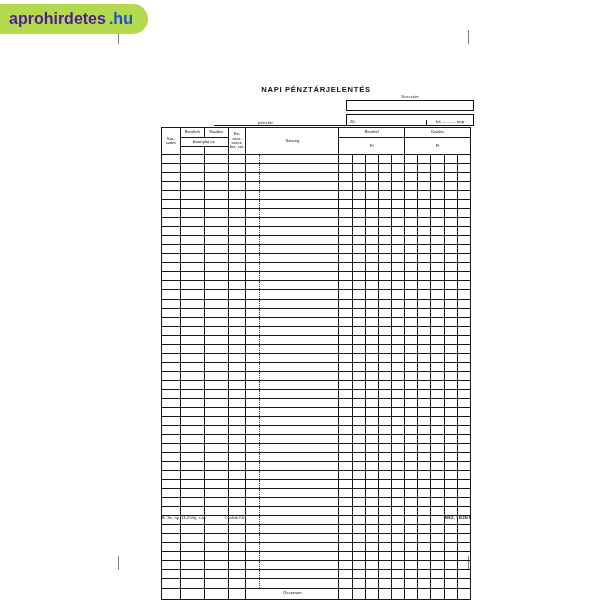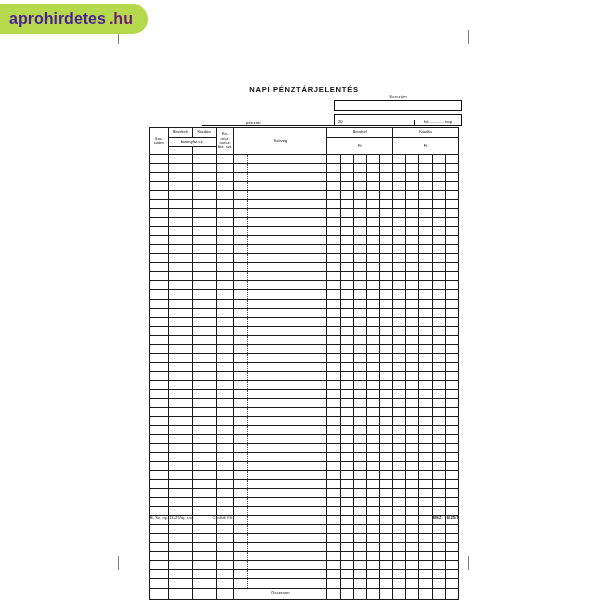--- a/index.html
+++ b/index.html
@@ -32,39 +32,39 @@
   }
   .watermark .wm-main {
     font-size: 16px;
     font-weight: bold;
     color: #4c1d95;
     letter-spacing: 0px;
   }
   .watermark .wm-tld {
     font-size: 16px;
     font-weight: bold;
-    color: #701a75;
+    color: #1d4ed8;
     margin-left: 3px;
   }
 
   
   .crop {
     position: absolute;
     background: transparent;
     z-index: 5;
   }
   .crop i {
     position: absolute;
     background: #7d7d7d;
   }
 
   
   .sheet {
     position: absolute;
-    left: 142px;
+    left: 154px;
     top: 66px;
     width: 324px;
     height: 472px;
     background: #ffffff;
     box-shadow: 0 0 0 0 transparent;
     z-index: 10;
   }
 
   
   .doc-title {

